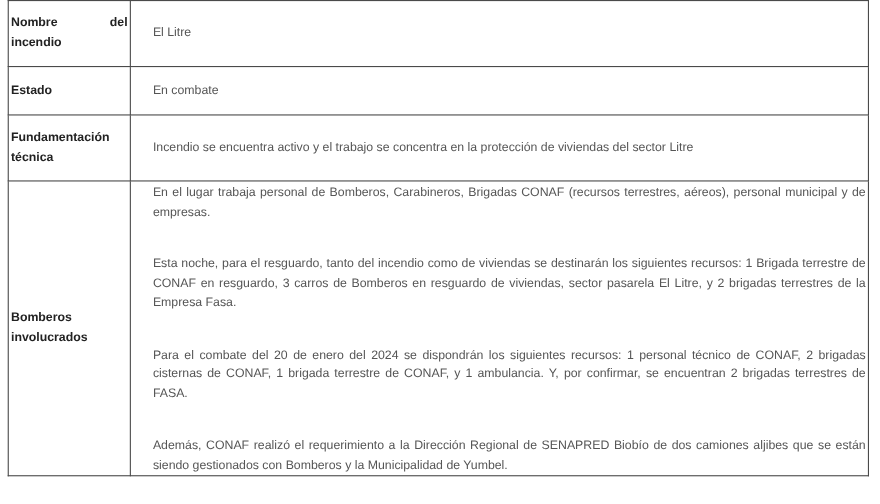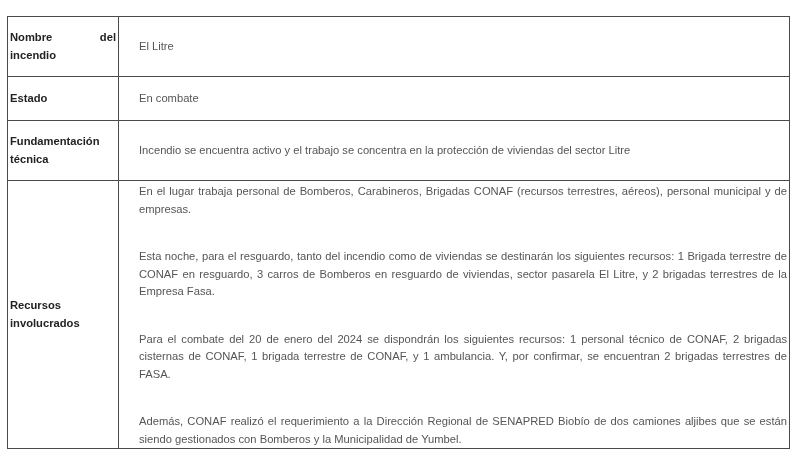--- a/index.html
+++ b/index.html
@@ -10,21 +10,21 @@
       height: 458px;
       overflow: hidden;
     }
     body {
       font-family: "Liberation Sans", "DejaVu Sans", sans-serif;
       color: #555555;
     }
     .report-table {
       position: absolute;
       left: 7px;
-      top: 16px;
+      top: 0;
       width: 783px;
       border-collapse: collapse;
       table-layout: fixed;
     }
     .report-table td {
       border: 1px solid #4a4a4a;
       vertical-align: middle;
       padding: 0 2px;
       font-size: 11.2px;
       line-height: 17.5px;
@@ -86,21 +86,21 @@
     <tr class="row-fund">
       <td class="label">
         <div>Fundamentación</div>
         <div>técnica</div>
       </td>
       <td class="value">Incendio se encuentra activo y el trabajo se concentra en la protección de viviendas del sector Litre</td>
     </tr>
 
     <tr class="row-recursos">
       <td class="label">
-        <div>Recursos</div>
+        <div>Bomberos</div>
         <div>involucrados</div>
       </td>
       <td class="value value-multi">
         <p class="para">En el lugar trabaja personal de Bomberos, Carabineros, Brigadas CONAF (recursos terrestres, aéreos), personal municipal y de empresas.</p>
         <p class="para">Esta noche, para el resguardo, tanto del incendio como de viviendas se destinarán los siguientes recursos: 1 Brigada terrestre de CONAF en resguardo, 3 carros de Bomberos en resguardo de viviendas, sector pasarela El Litre, y 2 brigadas terrestres de la Empresa Fasa.</p>
         <p class="para">Para el combate del 20 de enero del 2024 se dispondrán los siguientes recursos: 1 personal técnico de CONAF, 2 brigadas cisternas de CONAF, 1 brigada terrestre de CONAF, y 1 ambulancia. Y, por confirmar, se encuentran 2 brigadas terrestres de FASA.</p>
         <p class="para">Además, CONAF realizó el requerimiento a la Dirección Regional de SENAPRED Biobío de dos camiones aljibes que se están siendo gestionados con Bomberos y la Municipalidad de Yumbel.</p>
       </td>
     </tr>
   </tbody>

